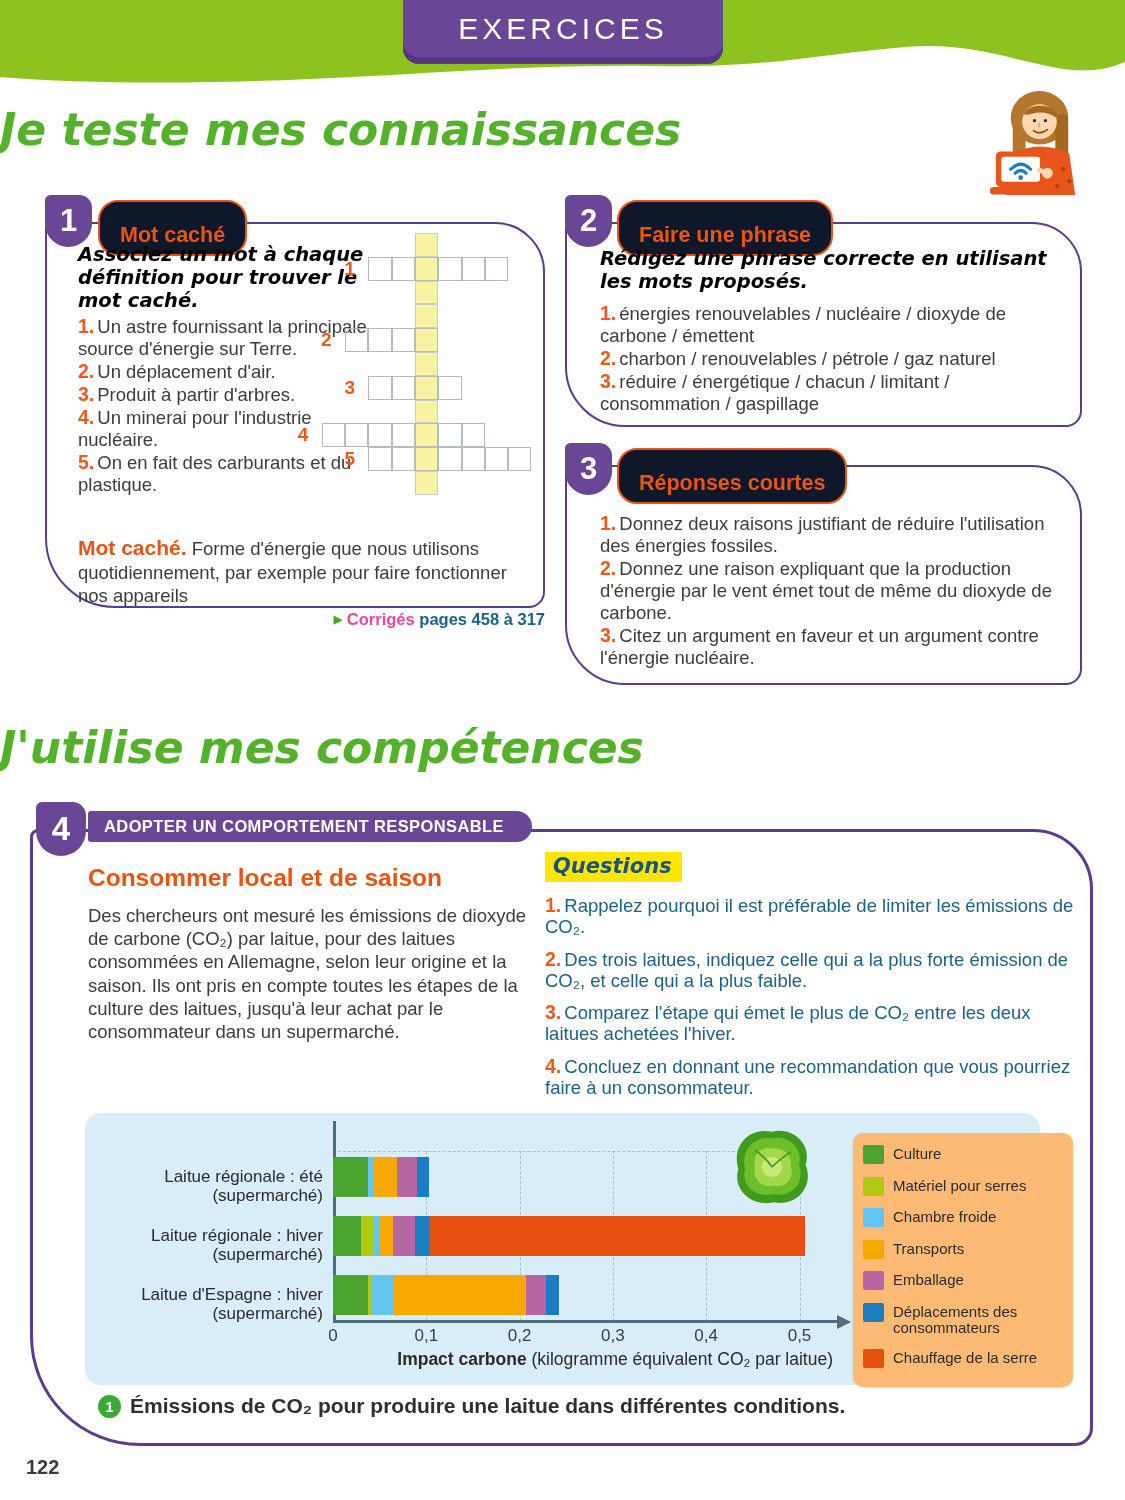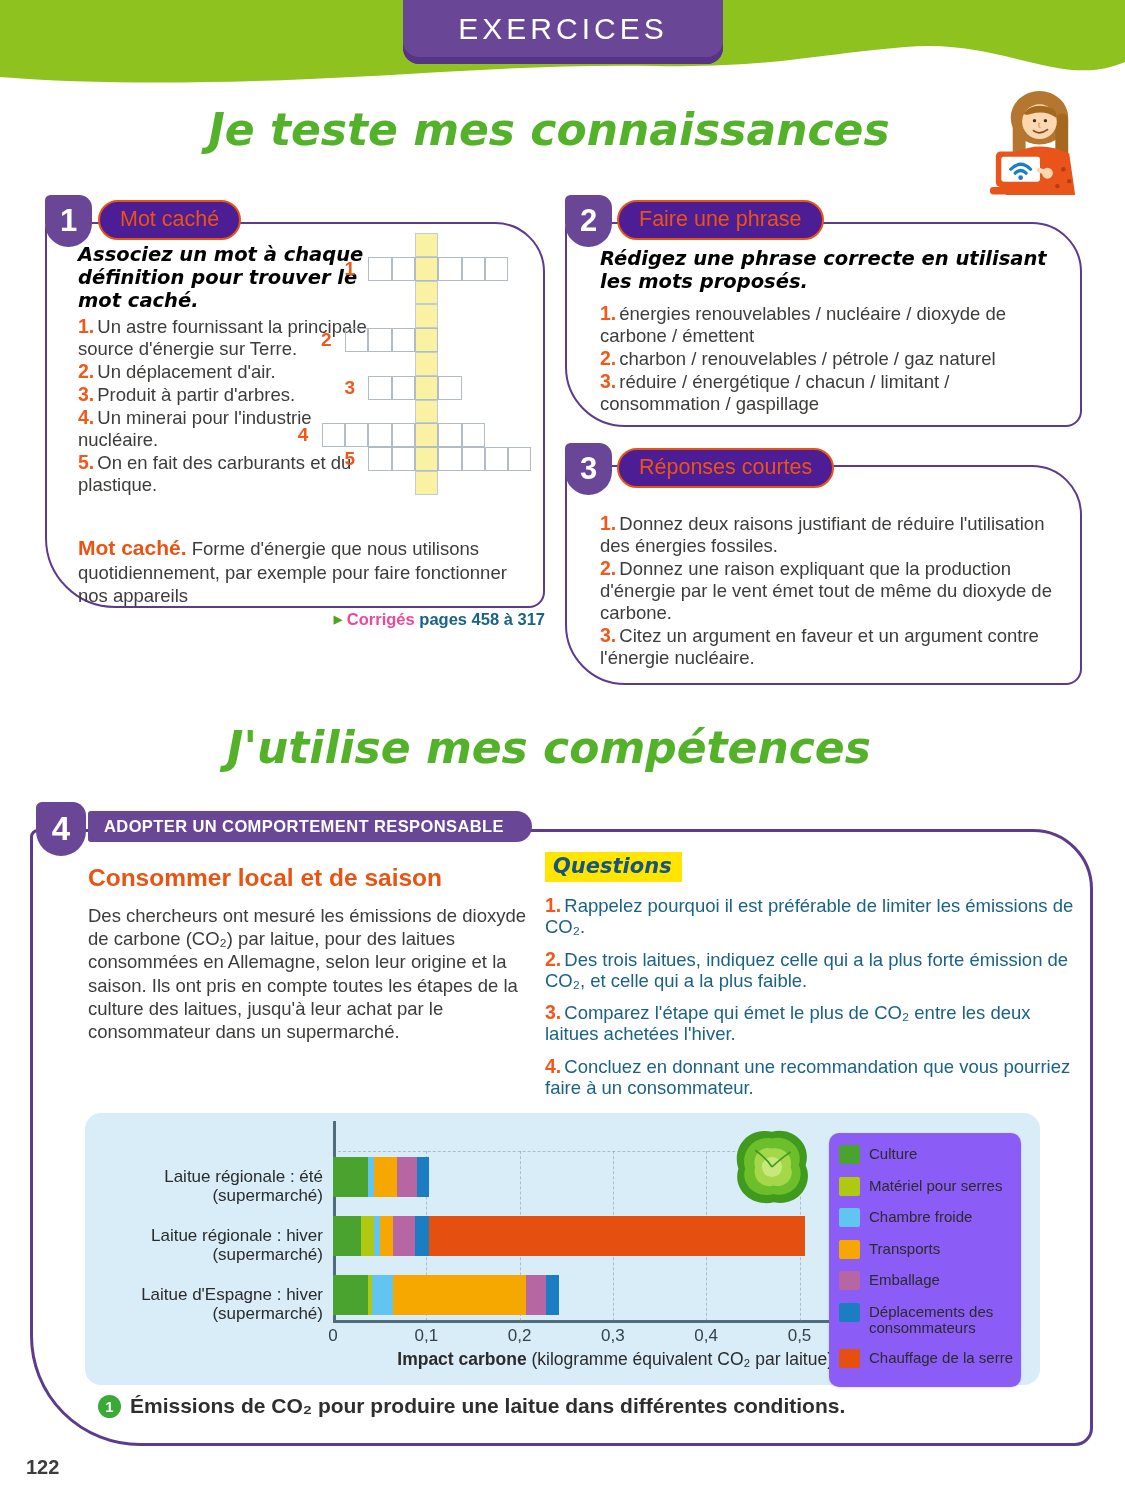--- a/index.html
+++ b/index.html
@@ -6,21 +6,21 @@
   body { background:#e9e9e9; font-family:"Liberation Sans", sans-serif; }
   .page { position:relative; width:1125px; height:1500px; background:#ffffff; margin:0 auto; overflow:hidden; }
 
   
   .wave { position:absolute; left:0; top:0; width:1125px; height:100px; }
   .banner { position:absolute; left:403px; top:0; width:320px; height:64px; background:#6a4796;
             border-radius:0 0 16px 16px; box-shadow: inset 0 -7px 0 #583486;
             display:flex; align-items:center; justify-content:center; }
   .banner span { color:#fff; font-size:30px; letter-spacing:4px; font-weight:400; padding-bottom:6px; }
 
-  .script-title { position:absolute; left:0; width:1098px; text-align:center;
+  .script-title { position:absolute; left:0; width:1098px; text-align:left;
                   font-family:"DejaVu Sans", sans-serif; font-style:italic; font-weight:bold;
                   color:#54b22a; }
   #title1 { top:104px; font-size:44px; }
   #title2 { top:722px; font-size:44px; }
 
   .interactive { position:absolute; left:690px; top:152px; width:292px; text-align:right; line-height:21px; }
   .int1 { color:#1b6287; font-weight:bold; font-size:17px; }
   .int1 .arr { font-size:12px; vertical-align:2px; }
   .int2 { color:#e8540e; font-weight:600; font-size:17px; }
 
@@ -32,22 +32,22 @@
   #box4 { left:30px; top:829px; width:1063px; height:617px; border-width:3px; border-radius:8px 60px 18px 110px; }
 
   .bubble { position:absolute; background:#6a4796; color:#fff; z-index:3;
             display:flex; align-items:center; justify-content:center;
             font-weight:bold; font-size:31px; border-radius:6px 14px 26px 26px; }
   #bub1 { left:45px; top:195px; width:47px; height:52px; }
   #bub2 { left:565px; top:195px; width:47px; height:52px; }
   #bub3 { left:565px; top:443px; width:47px; height:52px; }
   #bub4 { left:36px; top:802px; width:50px; height:54px; font-size:33px; }
 
-  .pill { position:absolute; z-index:2; background:#4c1d95; border:2.5px solid #ea5413; border-radius:20px;
-          color:#ea5413; font-weight:normal; font-size:21.5px; padding:5px 20px 6px 20px; white-space:nowrap; }
+  .pill { position:absolute; z-index:2; background:#0f172a; border:2.5px solid #ea5413; border-radius:20px;
+          color:#ea5413; font-weight:bold; font-size:21.5px; padding:21px 20px 6px 20px; white-space:nowrap; }
   #pill1 { left:98px; top:200px; }
   #pill2 { left:617px; top:200px; }
   #pill3 { left:617px; top:448px; }
 
   .ex4banner { position:absolute; left:88px; top:811px; z-index:2; background:#6a4796; color:#fff;
                font-weight:bold; font-size:16.5px; letter-spacing:.4px; line-height:31px; height:31px;
                padding:0 28px 0 16px; border-radius:3px 16px 16px 3px; white-space:nowrap; }
 
   
   .purple-instr { position:absolute; z-index:2; color:#000000; font-weight:bold; font-style:italic;
@@ -89,22 +89,22 @@
   .axis-h { position:absolute; left:248px; top:207px; width:506px; height:2.5px; background:#4e6e7e; }
   .axis-arrow { position:absolute; left:752px; top:201.5px; width:0; height:0;
                 border-left:14px solid #4e6e7e; border-top:7px solid transparent; border-bottom:7px solid transparent; }
   .gridline { position:absolute; width:0; border-left:1.5px dashed rgba(110,135,150,.45); }
   .topdash  { position:absolute; left:248px; top:38px; width:467px; height:0; border-top:1.5px dashed rgba(110,135,150,.45); }
   .seg { position:absolute; }
   .cat-label { position:absolute; left:0; width:238px; text-align:right; color:#2b2b2b; font-size:17px; line-height:19px; }
   .tick-label { position:absolute; top:213px; width:44px; text-align:center; color:#33424c; font-size:17px; }
   .xaxis-label { position:absolute; left:248px; top:236px; width:500px; text-align:right;
                  color:#2b2b2b; font-size:17.5px; }
-  .legend { position:absolute; left:744px; top:20px; width:192px; padding:12px 8px 6px 10px;
-            background:#8b5cf6; border-radius:10px; box-shadow:0 1px 3px rgba(0,0,0,.12); }
+  .legend { position:absolute; left:768px; top:20px; width:220px; padding:12px 8px 6px 10px;
+            background:#fdba74; border-radius:10px; box-shadow:0 1px 3px rgba(0,0,0,.12); }
   .leg-item { display:flex; align-items:flex-start; margin-bottom:12.5px; }
   .leg-sw { flex:0 0 21px; height:19px; border-radius:2px; margin-right:9px; margin-top:0; }
   .leg-tx { color:#2b2b2b; font-size:15px; line-height:16.5px; padding-top:1px; }
   #lettuce { position:absolute; left:645px; top:12px; width:84px; height:84px; }
 
   .caption { position:absolute; left:98px; top:1394px; z-index:2; display:flex; align-items:center; }
   .cap-badge { width:23px; height:23px; border-radius:50%; background:#3aa935; color:#fff;
                font-weight:bold; font-size:15px; display:flex; align-items:center; justify-content:center;
                margin-right:9px; flex:0 0 23px; }
   .cap-text { color:#2e2e2e; font-weight:bold; font-size:21px; }

